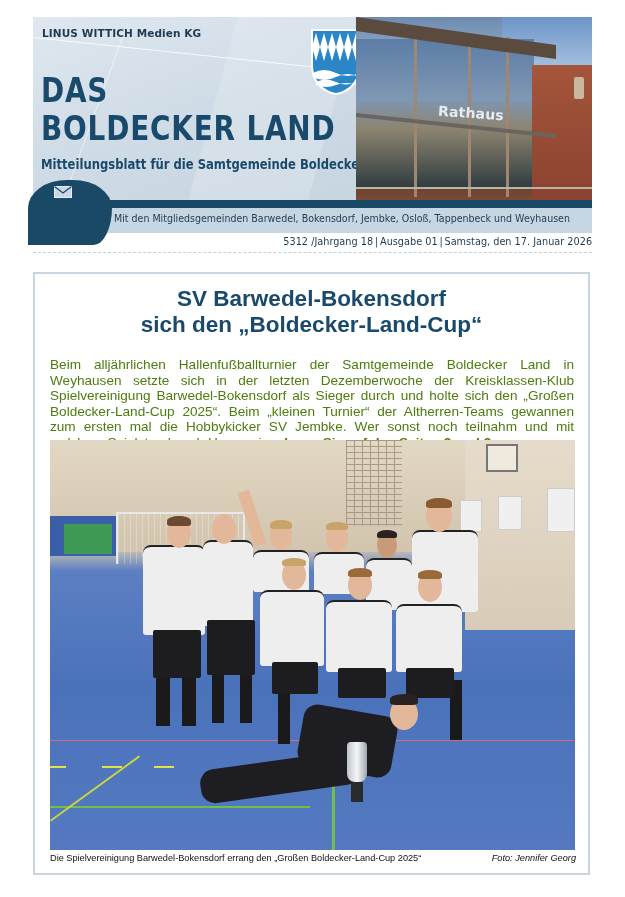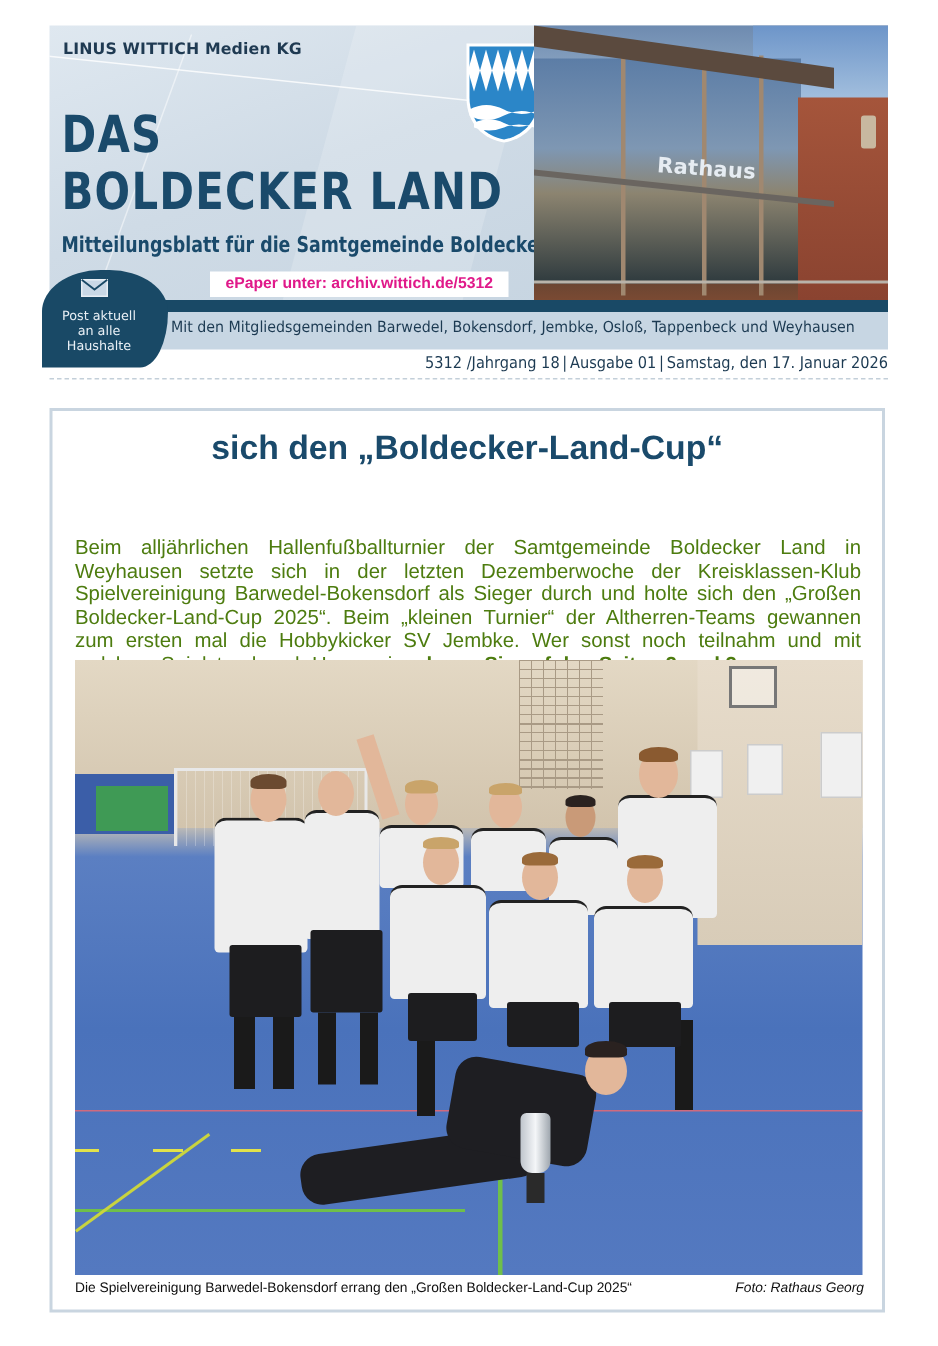--- a/index.html
+++ b/index.html
@@ -78,21 +78,20 @@
 
 <div class="masthead">
   <div class="streak1"></div>
   <div class="streak2"></div>
   <div class="streak3"></div>
 
   <div class="publisher">LINUS WITTICH Medien KG</div>
   <div class="title-das">DAS</div>
   <div class="title-main">BOLDECKER LAND</div>
   <div class="subtitle">Mitteilungsblatt für die Samtgemeinde Boldecker Land</div>
-  <div class="epaper">ePaper unter: archiv.wittich.de/5312</div>
 
   <svg class="crest" viewBox="0 0 54 70">
     <path d="M2 2 H52 V38 C52 56 40 66 27 68 C14 66 2 56 2 38 Z" fill="#ffffff"></path>
     <path d="M4 4 H50 V38 C50 54 39 64 27 66 C15 64 4 54 4 38 Z" fill="#2b86c8"></path>
     <g fill="#ffffff">
       <path d="M7 6 L11 20 L7 34 L3 20 Z"></path>
       <path d="M15 6 L19 20 L15 34 L11 20 Z"></path>
       <path d="M23 6 L27 20 L23 34 L19 20 Z"></path>
       <path d="M31 6 L35 20 L31 34 L27 20 Z"></path>
       <path d="M39 6 L43 20 L39 34 L35 20 Z"></path>
@@ -119,34 +118,30 @@
 
 <div class="dark-stripe"></div>
 <div class="members-bar"></div>
 <div class="members-text">Mit den Mitgliedsgemeinden Barwedel, Bokensdorf, Jembke, Osloß, Tappenbeck und Weyhausen</div>
 
 <div class="post-badge">
   <svg class="envelope" viewBox="0 0 18 12">
     <rect x="0.5" y="0.5" width="17" height="11" fill="#c9d8e6" stroke="#e8eff5"></rect>
     <path d="M0.5 0.5 L9 7 L17.5 0.5" fill="none" stroke="#194966" stroke-width="1.2"></path>
   </svg>
-  <div class="post-text">
-    <div>Post aktuell</div>
-    <div>an alle</div>
-    <div>Haushalte</div>
-  </div>
 </div>
 
 <div class="issue-meta">
   <span>5312 /Jahrgang 18</span><span class="sep">|</span><span>Ausgabe 01</span><span class="sep">|</span><span>Samstag, den 17. Januar 2026</span>
 </div>
 <div class="dotted"></div>
 
 <div class="article">
   <div class="headline">
+    <div>SV Barwedel-Bokensdorf</div>
     <div>sich den „Boldecker-Land-Cup“</div>
   </div>
   <div class="lead"><span>Beim alljährlichen Hallenfußballturnier der Samtgemeinde Boldecker Land in Weyhausen setzte sich in der letzten Dezemberwoche der Kreisklassen-Klub Spielvereinigung Barwedel-Bokensdorf als Sieger durch und holte sich den „Großen Boldecker-Land-Cup 2025“. Beim „kleinen Turnier“ der Altherren-Teams gewannen zum ersten mal die Hobbykicker SV Jembke. Wer sonst noch teilnahm und mit welchem Spielstand nach Hause ging, </span><b>lesen Sie auf den Seiten 2 und 3.</b></div>
 
   <div class="team-photo">
     <div class="wall"></div>
     <div class="wall-right"></div>
     <div class="mat-blue"></div>
     <div class="mat-green"></div>
     <div class="goal"></div>
@@ -225,14 +220,14 @@
 
     <div class="keeper" style="left:150px; top:320px; width:160px; height:34px; transform:rotate(-8deg);"></div>
     <div class="keeper" style="left:250px; top:270px; width:95px; height:62px; transform:rotate(10deg);"></div>
     <div class="head" style="left:340px; top:258px; width:28px; height:32px;"></div>
     <div class="hair" style="left:340px; top:254px; width:28px; height:11px; background:#2a2220;"></div>
     <div class="trophy-cup" style="left:297px; top:302px; width:20px; height:40px;"></div>
     <div class="trophy-base" style="left:301px; top:342px; width:12px; height:20px;"></div>
   </div>
 
   <div class="caption">Die Spielvereinigung Barwedel-Bokensdorf errang den „Großen Boldecker-Land-Cup 2025“</div>
-  <div class="credit">Foto: Rathaus Georg</div>
+  <div class="credit">Foto: Jennifer Georg</div>
 </div>
 
 </body></html>

